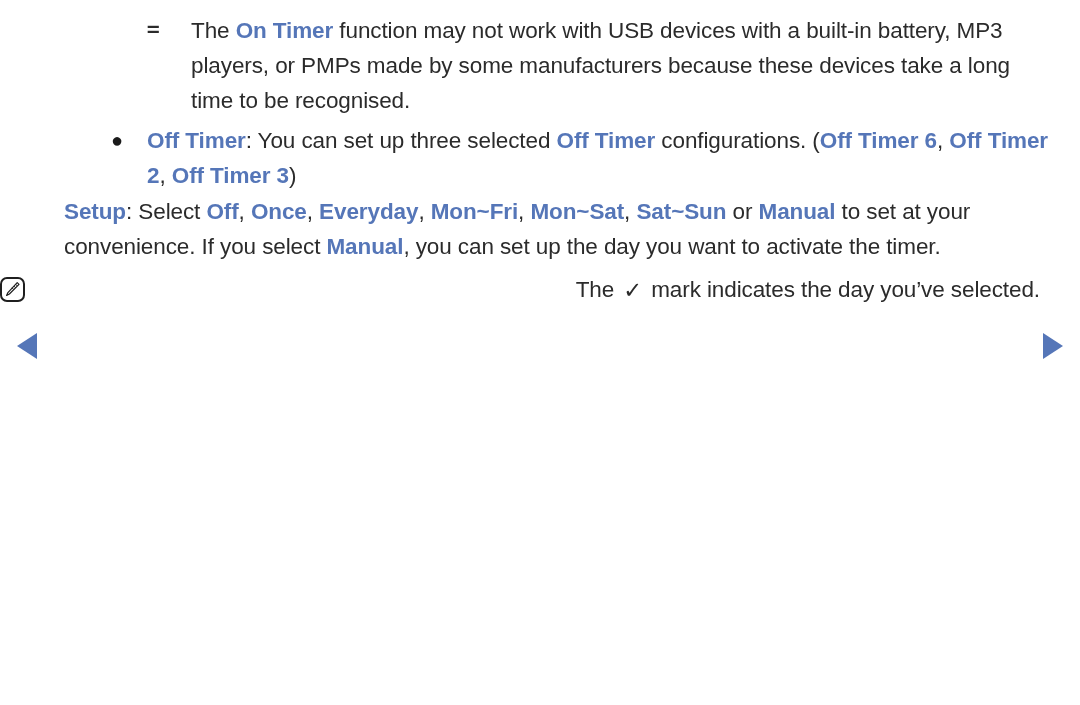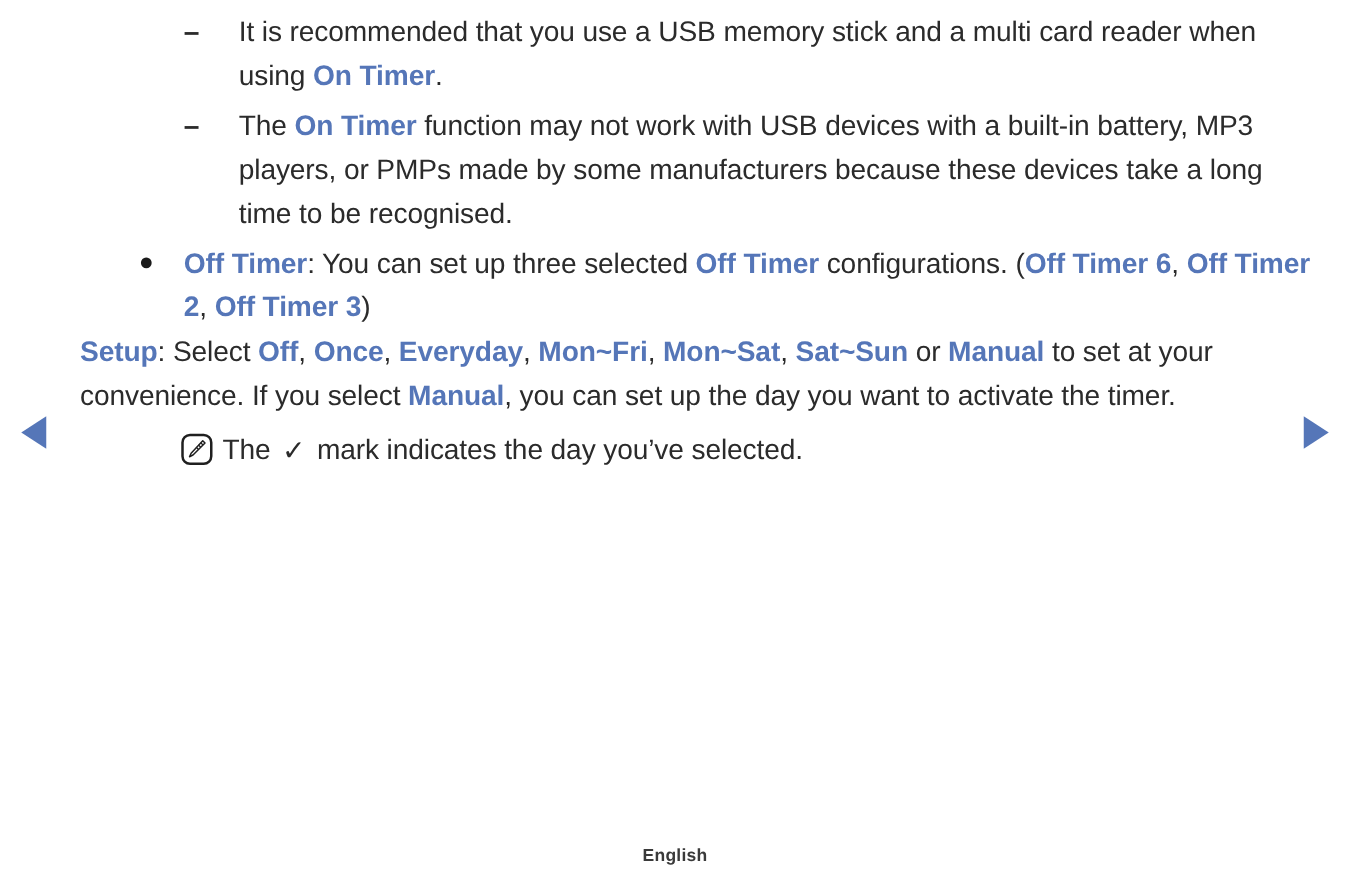--- a/index.html
+++ b/index.html
@@ -95,23 +95,23 @@
 
   
   .para {
     margin-left: 64px;
     margin-right: 40px;
   }
 
   
   .note-row {
     position: relative;
-    margin-left: 145px;
     margin-right: 40px;
     padding-left: 33px;
+    text-align: right;
   }
   .note-icon {
     position: absolute;
     left: 0;
     top: 5px;
     width: 25px;
     height: 25px;
     border: 2px solid #1f1f1f;
     border-radius: 7px;
     box-sizing: border-box;
@@ -157,21 +157,20 @@
 <div id="page">
 
   <div class="nav-arrow prev" title="previous"></div>
 
   <div class="nav-arrow next" title="next"></div>
 
   <div class="content">
 
     <div class="block dash-item" id="b1">
       <span class="marker">–</span>
-      <span class="text"><span>It is recommended that you use a USB memory stick and a multi card reader when using </span><span class="hl">On Timer</span><span>.</span></span>
     </div>
 
     <div class="block dash-item" id="b2">
       <span class="marker">–</span>
       <span class="text"><span>The </span><span class="hl">On Timer</span><span> function may not work with USB devices with a built-in battery, MP3 players, or PMPs made by some manufacturers because these devices take a long time to be recognised.</span></span>
     </div>
 
     <div class="block bullet-item" id="b3">
       <span class="marker">●</span>
       <span class="text"><span class="hl">Off Timer</span><span>: You can set up three selected </span><span class="hl">Off Timer</span><span> configurations. (</span><span class="hl">Off Timer 6</span><span>, </span><span class="hl">Off Timer 2</span><span>, </span><span class="hl">Off Timer 3</span><span>)</span></span>
@@ -190,17 +189,14 @@
           <path d="M8.0 6.8 L9.8 8.6" stroke="#1f1f1f" stroke-width="1"></path>
           <path d="M2.6 14.4 L4.5 13.5 L3.4 12.4 Z" fill="#1f1f1f"></path>
         </svg>
       </span>
       <span class="text"><span>The </span><span class="check">✓</span><span> mark indicates the day you’ve selected.</span></span>
     </div>
 
 
   </div>
 
-  <div class="footer">
-    <span>English</span>
-  </div>
 
 </div>
 
 </body></html>

